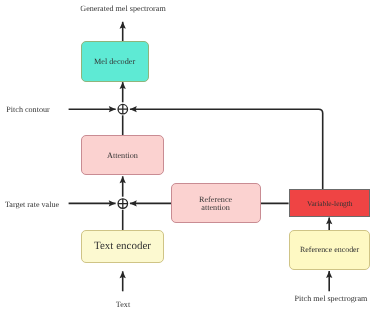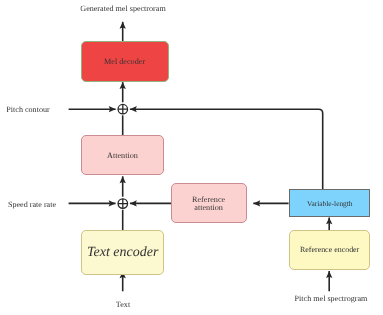--- a/index.html
+++ b/index.html
@@ -73,60 +73,60 @@
         <path d="M118.05,109.2 L127.55,109.2 M122.8,104.45 L122.8,113.95" stroke="#262626" stroke-width="1.3" fill="none"></path>
       </g>
       <g>
         <circle cx="122.8" cy="203.6" r="4.75" fill="#ffffff" stroke="#262626" stroke-width="1.3"></circle>
         <path d="M118.05,203.6 L127.55,203.6 M122.8,198.85 L122.8,208.35" stroke="#262626" stroke-width="1.3" fill="none"></path>
       </g>
     </svg>
 
   <div id="nodes">
 
-    <div class="node" style="left: 81px; top: 41px; width: 88px; height: 40.5px; background: #ef4444; border: 1px solid rgb(144, 180, 123); border-radius: 5px; font-size: 8.2px; line-height: 9.02px;">
+    <div class="node" style="left: 81px; top: 41px; width: 68px; height: 40.5px; background: #5eead4; border: 1px solid rgb(144, 180, 123); border-radius: 5px; font-size: 8.2px; line-height: 9.02px;">
       <div>
         <div>Mel decoder</div>
       </div>
     </div>
 
     <div class="node" style="left: 81px; top: 135.3px; width: 82.5px; height: 40px; background: rgb(251, 210, 208); border: 1px solid rgb(201, 140, 147); border-radius: 5px; font-size: 8.2px; line-height: 9.02px;">
       <div>
         <div>Attention</div>
       </div>
     </div>
 
-    <div class="node" style="left: 81px; top: 230.2px; width: 82.5px; height: 45px; background: rgb(252, 249, 208); border: 1px solid rgb(207, 196, 134); border-radius: 5px; font-size: 14px; line-height: 9.02px; font-style: italic;">
+    <div class="node" style="left: 81px; top: 230.2px; width: 82.5px; height: 33px; background: rgb(252, 249, 208); border: 1px solid rgb(207, 196, 134); border-radius: 5px; font-size: 11px; line-height: 9.02px;">
       <div>
         <div>Text encoder</div>
       </div>
     </div>
 
-    <div class="node" style="left: 171px; top: 182.9px; width: 76px; height: 40.6px; background: rgb(251, 210, 208); border: 1px solid rgb(201, 140, 147); border-radius: 5px; font-size: 8.2px; line-height: 8.4px; justify-content: center;">
+    <div class="node" style="left: 171px; top: 182.9px; width: 90px; height: 40.6px; background: rgb(251, 210, 208); border: 1px solid rgb(201, 140, 147); border-radius: 5px; font-size: 8.2px; line-height: 8.4px; justify-content: center;">
       <div style="transform: translateY(1.4px);">
         <div>Reference</div>
         <div>attention</div>
       </div>
     </div>
 
-    <div class="node" style="left: 288.6px; top: 189.3px; width: 81.8px; height: 27.4px; background: #7dd3fc; border: 1px solid rgb(107, 107, 107); border-radius: 0px; font-size: 7.4px; line-height: 8.6px;">
+    <div class="node" style="left: 288.6px; top: 189.3px; width: 81.8px; height: 27.4px; background: #ef4444; border: 1px solid rgb(107, 107, 107); border-radius: 0px; font-size: 7.4px; line-height: 8.6px;">
       <div style="transform: translateY(0.8px);">
         <div>Variable-length</div>
       </div>
     </div>
 
     <div class="node" style="left: 288.5px; top: 230.2px; width: 81.7px; height: 40.1px; background: #fef9c3; border: 1px solid rgb(207, 196, 134); border-radius: 5px; font-size: 7.95px; line-height: 8.745px;">
       <div>
         <div>Reference encoder</div>
       </div>
     </div>
 
   </div>
 
   <div id="labels">
     <div class="lbl" style="left: 122.8px; top: 8.1px; transform: translate(-50%, -50%); font-size: 8.1px; text-align: center;">Generated mel spectroram</div>
     <div class="lbl" style="left: 28px; top: 108.8px; transform: translate(-50%, -50%); font-size: 8.1px;">Pitch contour</div>
-    <div class="lbl" style="left: 31.7px; top: 203.8px; transform: translate(-50%, -50%); font-size: 8.1px;">Speed rate rate</div>
+    <div class="lbl" style="left: 31.7px; top: 203.8px; transform: translate(-50%, -50%); font-size: 8.1px;">Target rate value</div>
     <div class="lbl" style="left: 122.5px; top: 304px; transform: translate(-50%, -50%); font-size: 8.1px;">Text</div>
     <div class="lbl" style="left: 330.8px; top: 297.9px; transform: translate(-50%, -50%); font-size: 8.1px;">Pitch mel spectrogram</div>
   </div>
 
 </div>
 
 </body></html>

